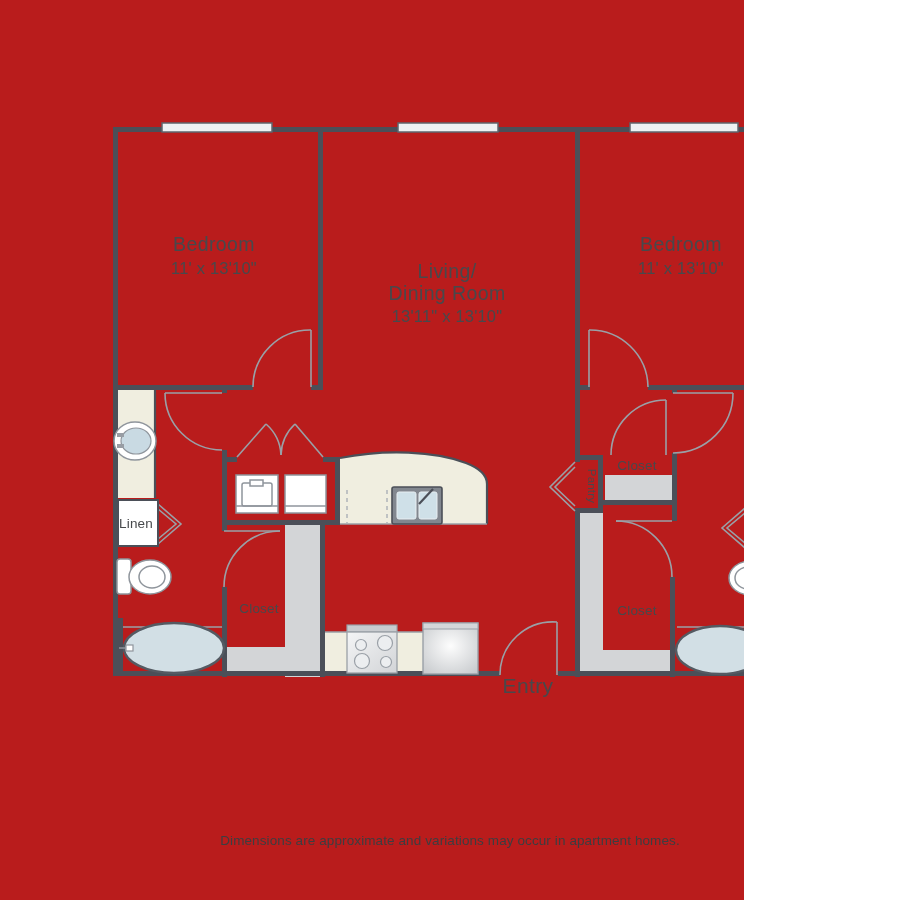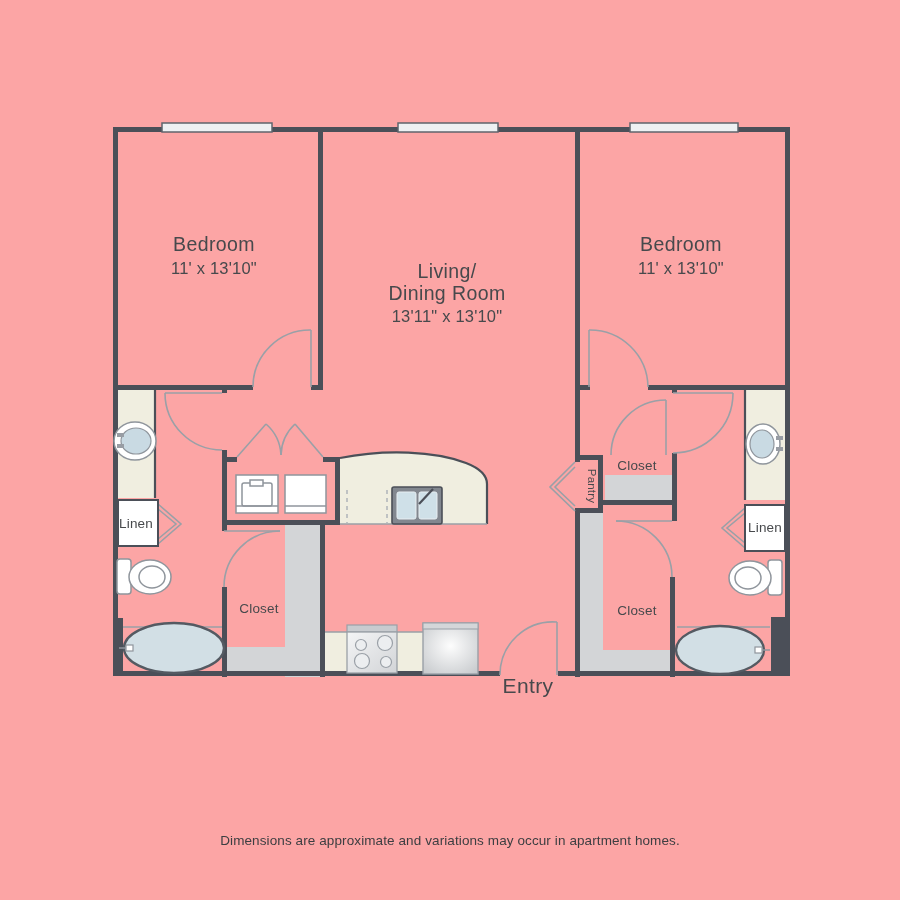--- a/index.html
+++ b/index.html
@@ -1,16 +1,16 @@
 <!DOCTYPE html>
 <html><head>
 <meta charset="utf-8">
 <style>
   html,body{margin:0;padding:0;background:#ffffff;}
-  .page{position:relative;width:900px;height:900px;background:#fca5a5;overflow:hidden;
+  .page{position:relative;width:744px;height:900px;background:#b91c1c;overflow:hidden;
         font-family:"Liberation Sans",sans-serif;}
   svg{display:block;}
   text{fill:#47494c;font-family:"Liberation Sans",sans-serif;letter-spacing:.4px;}
   .room-label{font-size:19.5px;}
   .dim-label{font-size:16.5px;letter-spacing:.2px;}
   .small-label{font-size:13.5px;letter-spacing:.2px;}
   .tiny-label{font-size:11.5px;letter-spacing:.2px;}
   .entry-label{font-size:21px;}
   .disclaimer{font-size:13.5px;letter-spacing:.1px;fill:#3c3e41;}
   .wall{fill:#4b4f58;}

